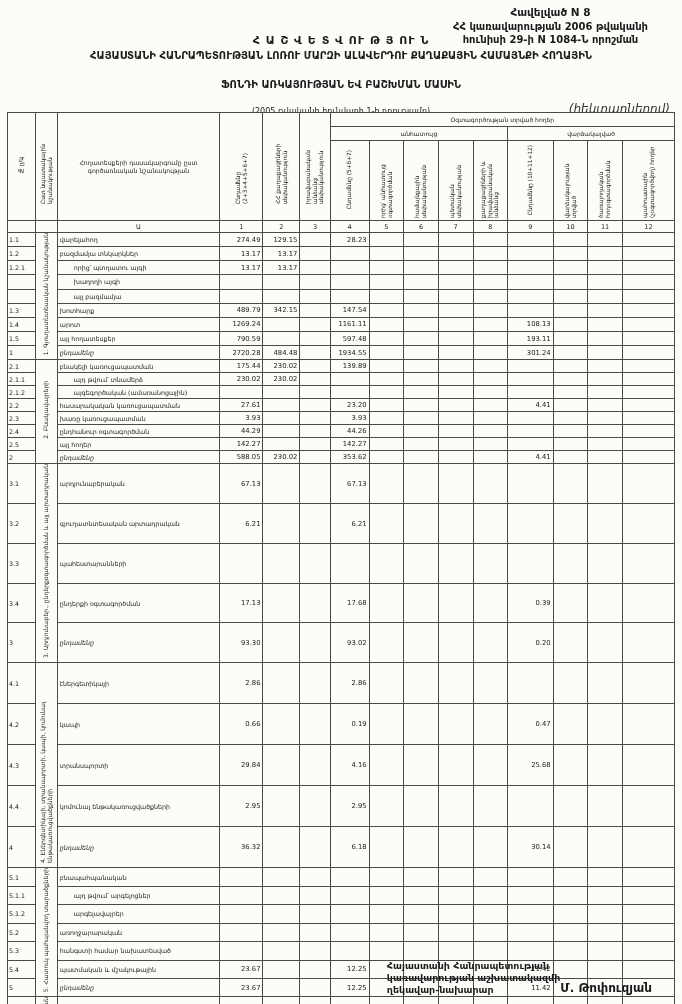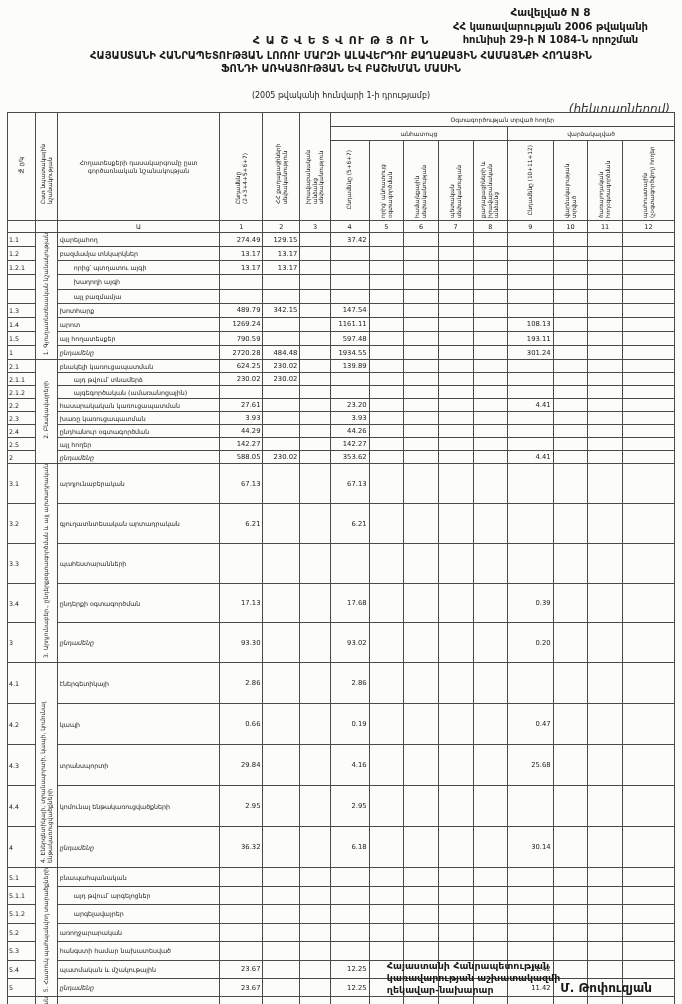--- a/index.html
+++ b/index.html
@@ -16,21 +16,21 @@
   }
   
   .appendix{
     position:absolute;top:6px;right:34px;
     text-align:center;font-size:10.5px;font-weight:bold;line-height:1.3;
   }
   .appendix .l2,.appendix .l3{font-weight:bold;font-size:10px;}
   .titleblock{position:absolute;top:34px;left:0;right:0;text-align:center;}
   .title{font-size:11px;font-weight:bold;letter-spacing:1px;}
   .sub1,.sub2{font-size:10px;font-weight:bold;margin-top:3px;line-height:1.25;}
-  .sub2{margin-top:0;}
+  .sub2{margin-top:16px;}
   .sub3{font-size:8px;margin-top:16px;}
   .unit-note{position:absolute;top:102px;right:12px;font-size:12px;font-style:italic;color:#333;}
   
   .tblwrap{position:absolute;top:112px;left:7px;}
   table{border-collapse:collapse;table-layout:fixed;width:668px;}
   th,td{border:1px solid #4a4a4a;padding:0;overflow:hidden;vertical-align:middle;}
   thead th{font-weight:normal;font-size:6px;text-align:center;background:#fcfcf9;}
   tr{height:13px;}
   tr.band-row,tr.subband-row{height:14px;}
   tr.rot-row{height:80px;}
@@ -143,21 +143,21 @@
           </tr>
         </thead>
         <tbody>
           <tr>
             <td class="code">1.1</td>
             <td class="vg" rowspan="9"><span>1. Գյուղատնտեսական նշանակության</span></td>
             <td class="nm">վարելահող</td>
             <td class="val">274.49</td>
             <td class="val">129.15</td>
             <td class="val"></td>
-            <td class="val">37.42</td>
+            <td class="val">28.23</td>
             <td class="val"></td>
             <td class="val"></td>
             <td class="val"></td>
             <td class="val"></td>
             <td class="val"></td>
             <td class="val"></td>
             <td class="val"></td>
             <td class="val"></td>
           </tr>
           <tr>
@@ -285,21 +285,21 @@
             <td class="val"></td>
             <td class="val">301.24</td>
             <td class="val"></td>
             <td class="val"></td>
             <td class="val"></td>
           </tr>
           <tr>
             <td class="code">2.1</td>
             <td class="vg" rowspan="8"><span>2. Բնակավայրերի</span></td>
             <td class="nm">բնակելի կառուցապատման</td>
-            <td class="val">624.25</td>
+            <td class="val">175.44</td>
             <td class="val">230.02</td>
             <td class="val"></td>
             <td class="val">139.89</td>
             <td class="val"></td>
             <td class="val"></td>
             <td class="val"></td>
             <td class="val"></td>
             <td class="val"></td>
             <td class="val"></td>
             <td class="val"></td>

